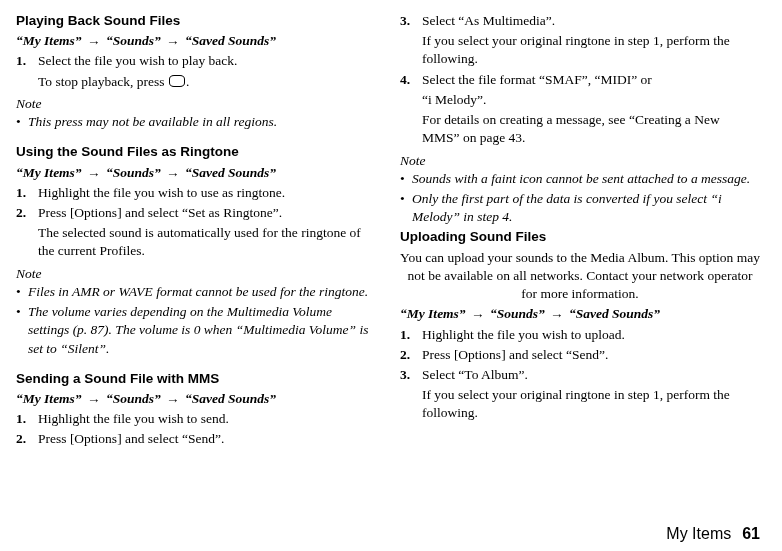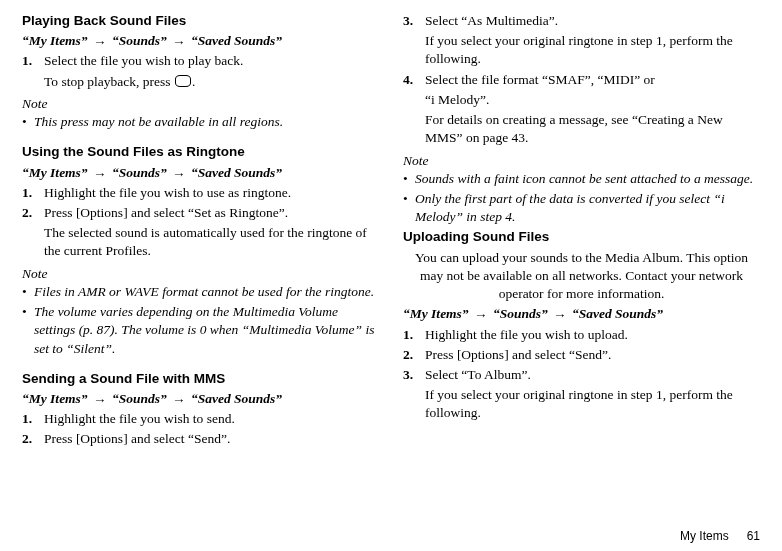--- a/index.html
+++ b/index.html
@@ -6,21 +6,21 @@
     margin: 0;
     padding: 0;
     background: #fff;
     font-family: "Times New Roman", Times, serif;
     color: #000;
     width: 782px;
     height: 551px;
   }
   .page {
     box-sizing: border-box;
-    padding: 12px 22px 8px 22px;
+    padding: 12px 22px 8px 16px;
     width: 782px;
     height: 551px;
     display: flex;
     flex-direction: column;
   }
   .cols {
     flex: 1;
     display: flex;
     flex-direction: row;
     gap: 24px;
@@ -91,27 +91,27 @@
     border: 1.2px solid #000;
     border-radius: 5px / 4px;
     vertical-align: -1px;
     margin: 0 1px;
   }
   .footer {
     display: flex;
     justify-content: flex-end;
     align-items: baseline;
     font-family: Arial, Helvetica, sans-serif;
-    font-size: 12px;
+    font-size: 16px;
     padding-top: 10px;
-    gap: 18px;
+    gap: 11px;
     text-align: right;
   }
   .footer .pn {
-    font-weight: normal;
+    font-weight: bold;
   }
 </style>
 </head>
 <body>
 
 <div class="page">
   <div class="cols">
 
     <div class="col">
 

